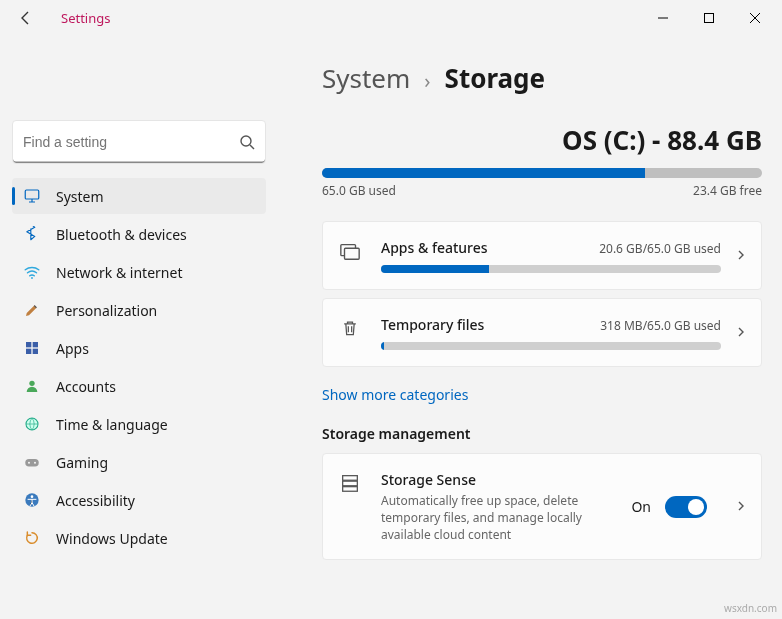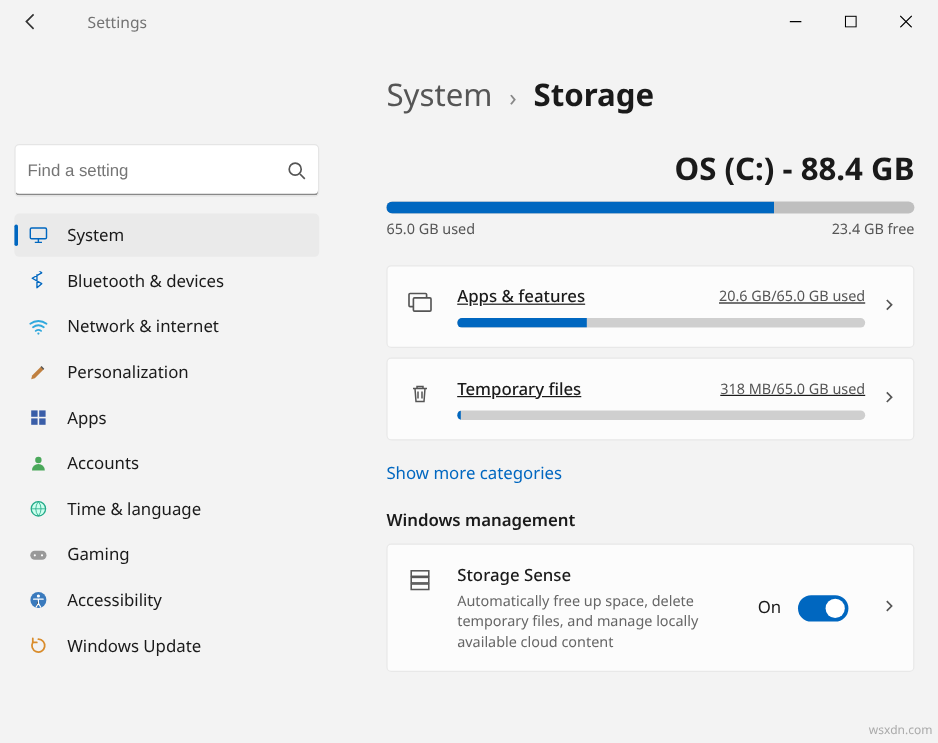--- a/index.html
+++ b/index.html
@@ -17,23 +17,23 @@
   align-items: center;
   height: 36px;
   padding: 0 4px 0 14px;
 }
 .titlebar .back {
   width: 24px; height: 24px;
   display: flex; align-items: center; justify-content: center;
   cursor: pointer;
 }
 .titlebar .title {
-  margin-left: 35px;
+  margin-left: 23px;
   font-size: 13px;
-  color: #737373;
+  color: #be185d;
 }
 .win-controls {
   margin-left: auto;
   display: flex;
 }
 .win-controls .ctl {
   width: 46px; height: 36px;
   display: flex; align-items: center; justify-content: center;
   cursor: pointer;
 }
@@ -146,23 +146,22 @@
   width: 22px; height: 22px;
   margin-right: 20px;
   margin-top: 2px;
   flex-shrink: 0;
   display:flex; align-items:center; justify-content:center;
 }
 .card-body { flex: 1; }
 .card-header {
   display: flex;
   justify-content: space-between;
-  align-items: flex-start;
+  align-items: flex-end;
   margin-bottom: 8px;
-  text-decoration: underline;
 }
 .card-title { font-size: 14px; font-weight: 500; color: #1a1a1a; }
 .card-sub { font-size: 12px; color: #555; }
 .card-progress {
   height: 8px;
   background: #cfcfcf;
   border-radius: 4px;
   overflow: hidden;
 }
 .card-fill {
@@ -413,21 +412,21 @@
       </div>
       <div class="chevron">
         <svg width="12" height="12" viewBox="0 0 12 12">
             <path d="M4 2l4 4-4 4" stroke="#555" stroke-width="1.4" fill="none"></path>
           </svg>
       </div>
     </div>
 
     <div class="show-more">Show more categories</div>
 
-    <div class="section-head">Windows management</div>
+    <div class="section-head">Storage management</div>
 
     <div class="card sense-card">
       <div class="card-icon">
         <svg width="22" height="22" viewBox="0 0 24 24">
             <rect x="4" y="4" width="16" height="5" stroke="#555" stroke-width="1.4" fill="none"></rect>
             <rect x="4" y="10" width="16" height="5" stroke="#555" stroke-width="1.4" fill="none"></rect>
             <rect x="4" y="16" width="16" height="5" stroke="#555" stroke-width="1.4" fill="none"></rect>
           </svg>
       </div>
       <div class="card-body">

